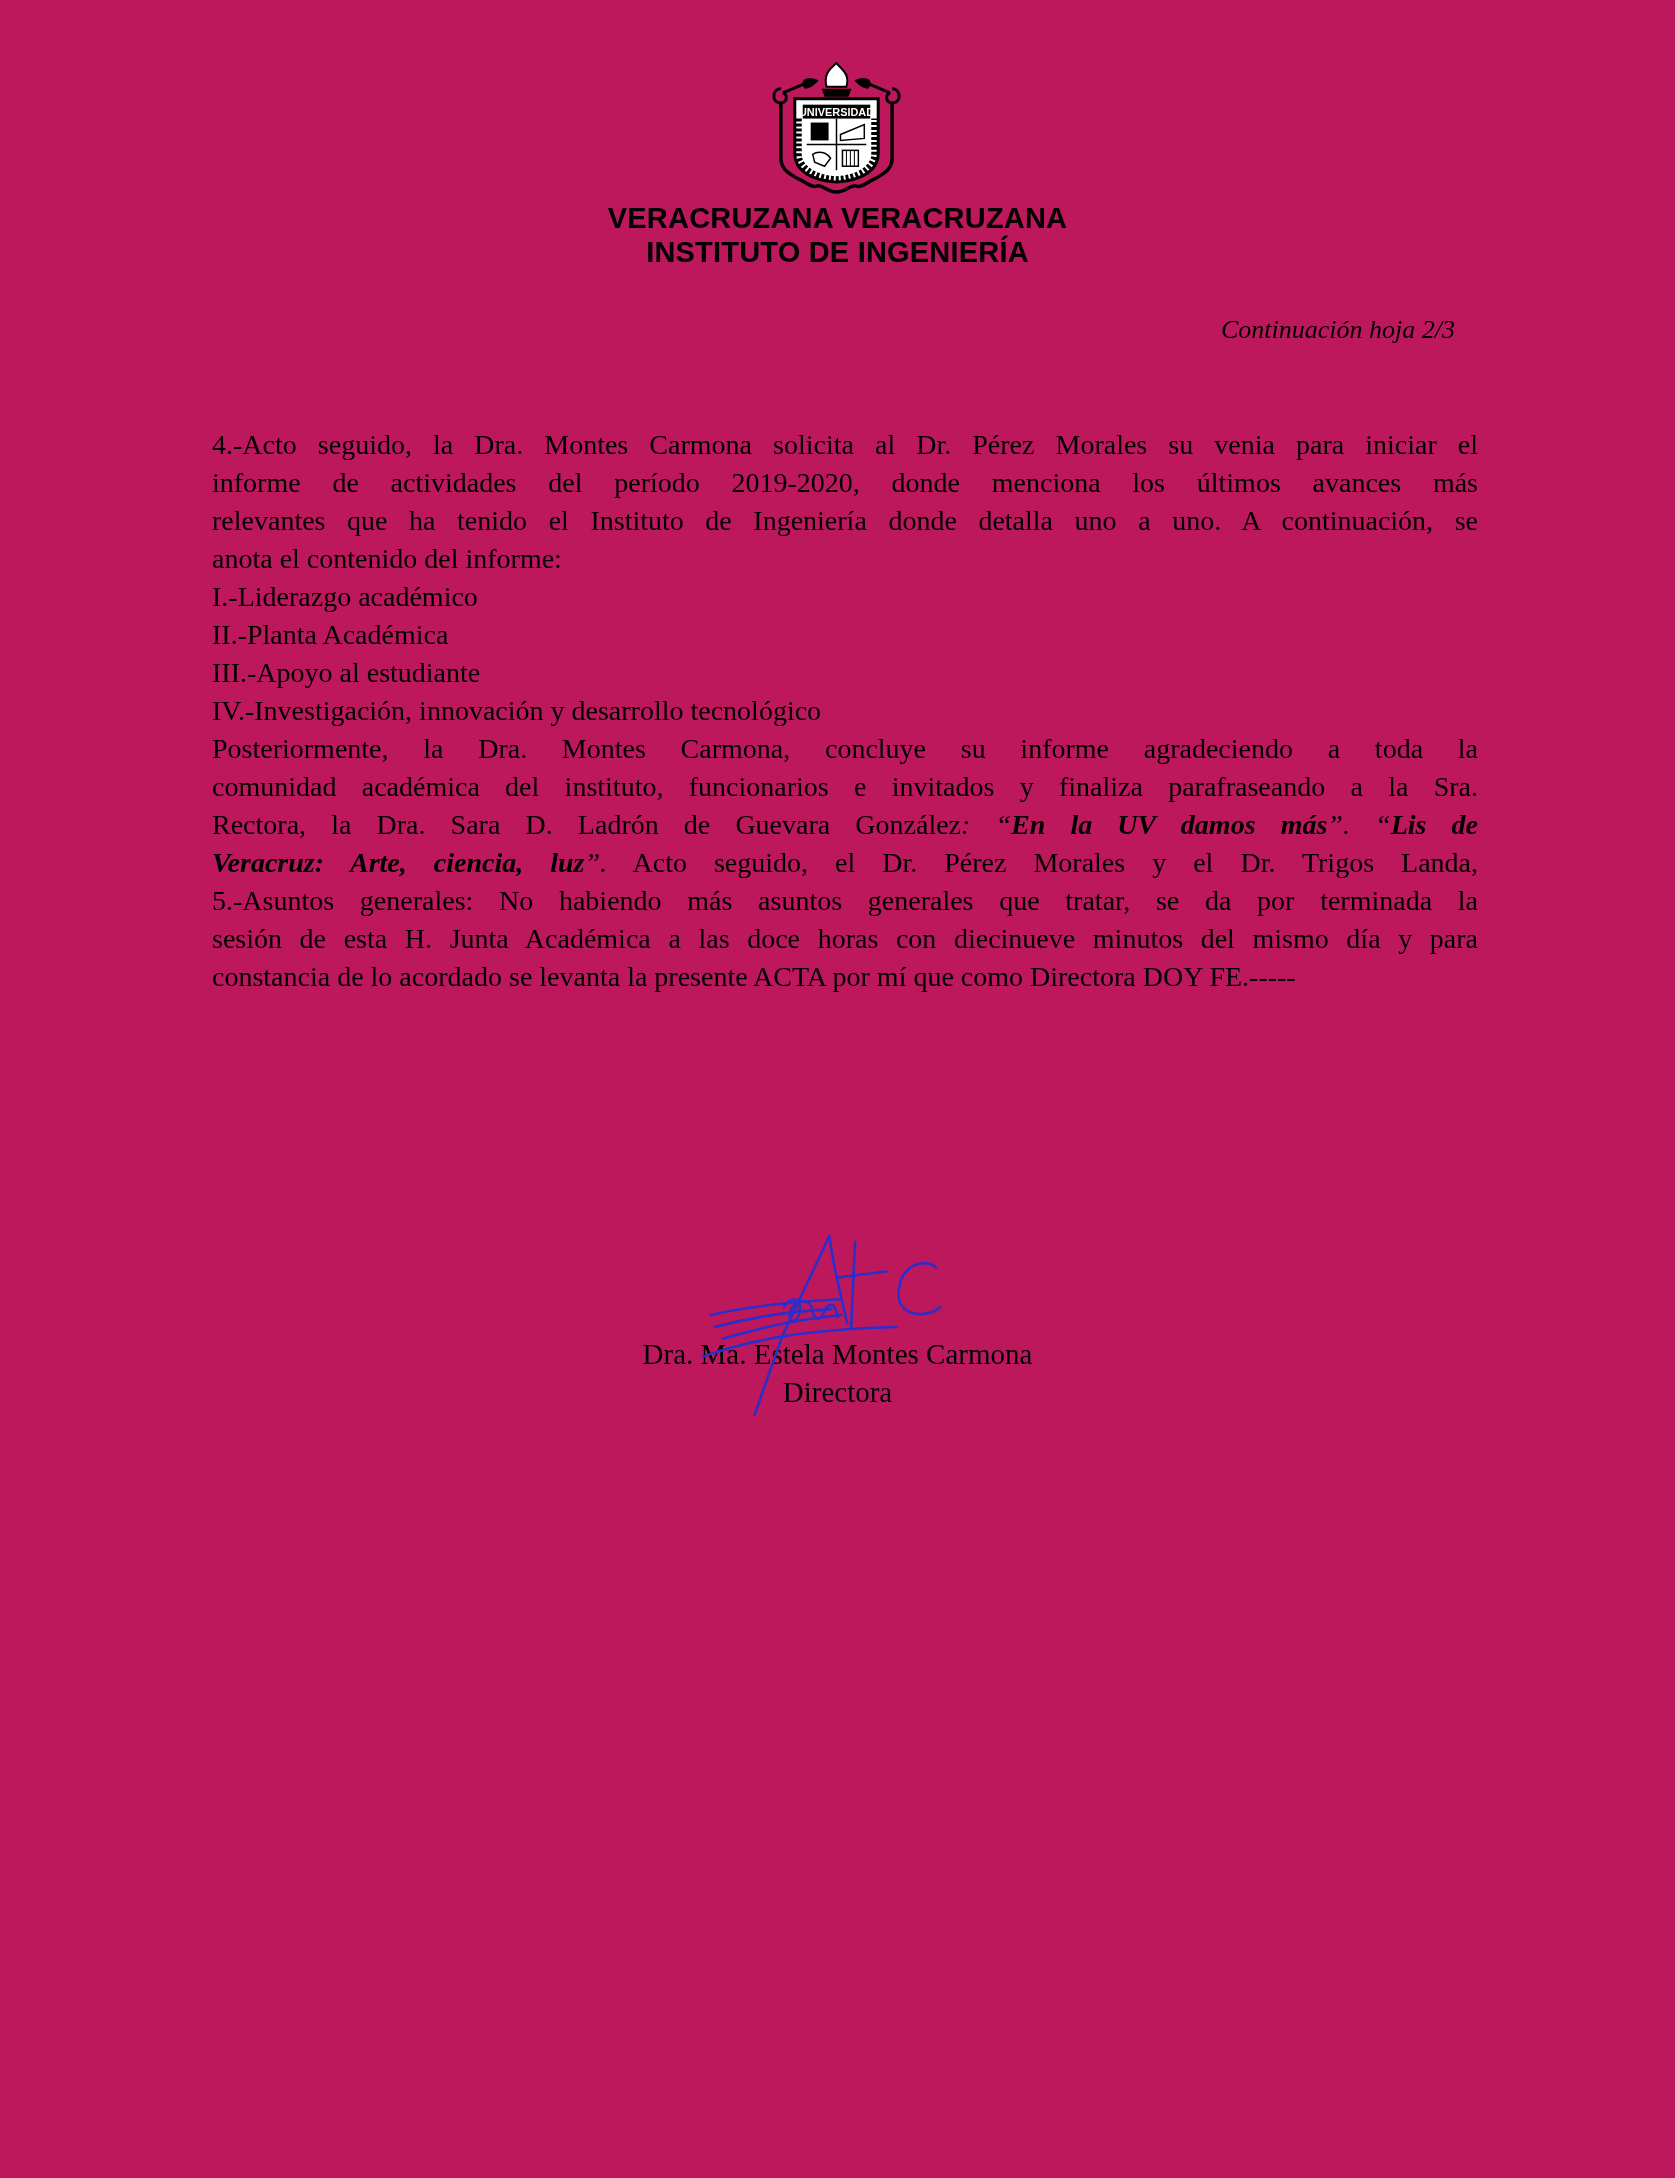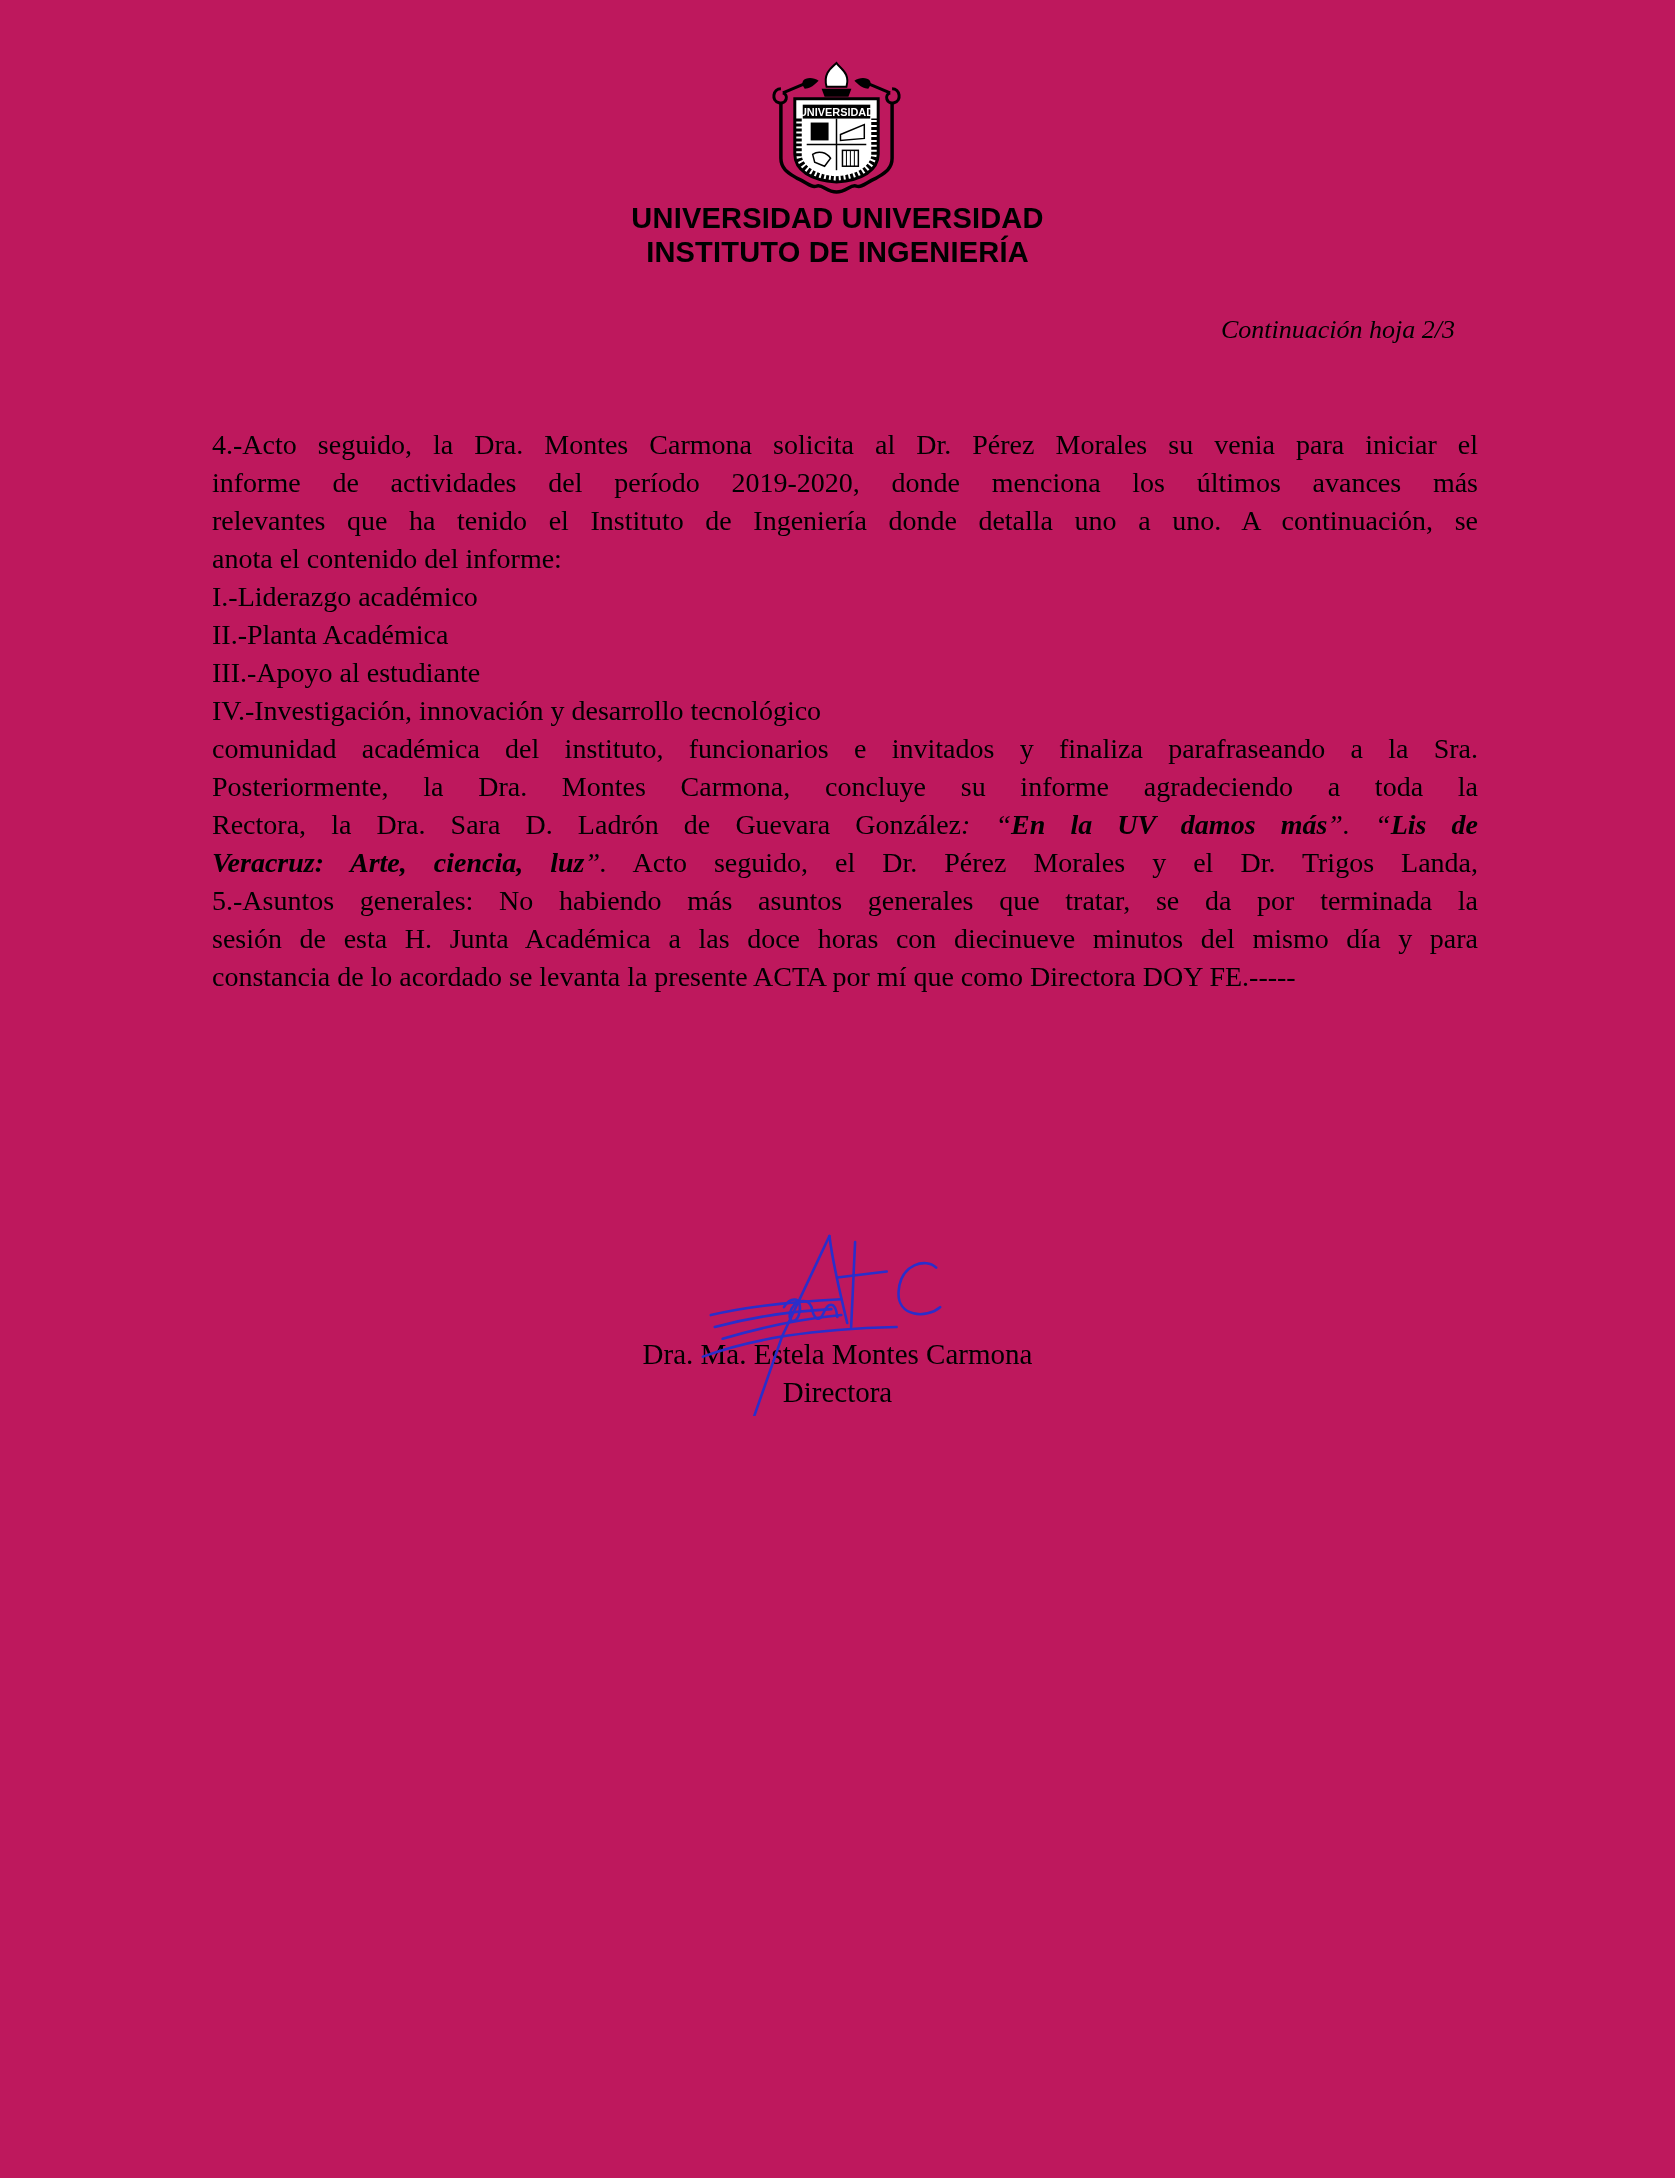--- a/index.html
+++ b/index.html
@@ -75,40 +75,40 @@
     <path d="M74 76 L98 66 L98 80 L74 82 Z" fill="#fff" stroke="#000" stroke-width="1.5"></path>
     <path d="M46 96 C52 92 60 94 64 100 L58 108 L48 104 Z" fill="#fff" stroke="#000" stroke-width="1.5"></path>
     <rect x="76" y="92" width="16" height="16" fill="#fff" stroke="#000" stroke-width="1.5"></rect>
     <line x1="80" y1="92" x2="80" y2="108" stroke="#000"></line>
     <line x1="84" y1="92" x2="84" y2="108" stroke="#000"></line>
     <line x1="88" y1="92" x2="88" y2="108" stroke="#000"></line>
     <path d="M32 60 L32 98 C34 110 48 120 70 121 C92 120 106 110 108 98 L108 60" fill="none" stroke="#000" stroke-width="6" stroke-dasharray="3 2"></path>
   </svg>
 
   <div class="header">
-    <div class="line">UNIVERSIDAD UNIVERSIDAD</div>
+    <div class="line">VERACRUZANA VERACRUZANA</div>
     <div class="line">INSTITUTO DE INGENIERÍA</div>
   </div>
 
   <div class="continuation">Continuación hoja 2/3</div>
 
   <div class="body">
 
     <p class="jl">4.-Acto seguido, la Dra. Montes Carmona solicita al Dr. Pérez Morales su venia para iniciar el</p>
     <p class="jl">informe de actividades del período 2019-2020, donde menciona los últimos avances más</p>
     <p class="jl">relevantes que ha tenido el Instituto de Ingeniería donde detalla uno a uno. A continuación, se</p>
     <p>anota el contenido del informe:</p>
 
     <div class="list-item">I.-Liderazgo académico</div>
     <div class="list-item">II.-Planta Académica</div>
     <div class="list-item">III.-Apoyo al estudiante</div>
     <div class="list-item">IV.-Investigación, innovación y desarrollo tecnológico</div>
 
+    <p class="jl">Posteriormente, la Dra. Montes Carmona, concluye su informe agradeciendo a toda la</p>
     <p class="jl">comunidad académica del instituto, funcionarios e invitados y finaliza parafraseando a la Sra.</p>
-    <p class="jl">Posteriormente, la Dra. Montes Carmona, concluye su informe agradeciendo a toda la</p>
     <p class="jl"><span>Rectora, la Dra. Sara D. Ladrón de Guevara González</span><span class="qmark">: “</span><span class="quote">En la UV damos más</span><span class="qmark">”.  “</span><span class="quote">Lis de</span></p>
     <p class="jl"><span class="quote">Veracruz: Arte, ciencia, luz</span><span class="qmark">”.</span><span> Acto seguido, el Dr. Pérez Morales y el Dr. Trigos Landa,</span></p>
 
     <p class="jl">5.-Asuntos generales: No habiendo más asuntos generales que tratar, se da por terminada la</p>
     <p class="jl">sesión de esta H. Junta Académica a las doce horas con diecinueve minutos del mismo día y para</p>
     <p>constancia de lo acordado se levanta la presente ACTA por mí que como Directora DOY FE.-----</p>
   </div>
 
   <div class="signature-block">
     <div class="signer">Dra. Ma. Estela Montes Carmona</div>

